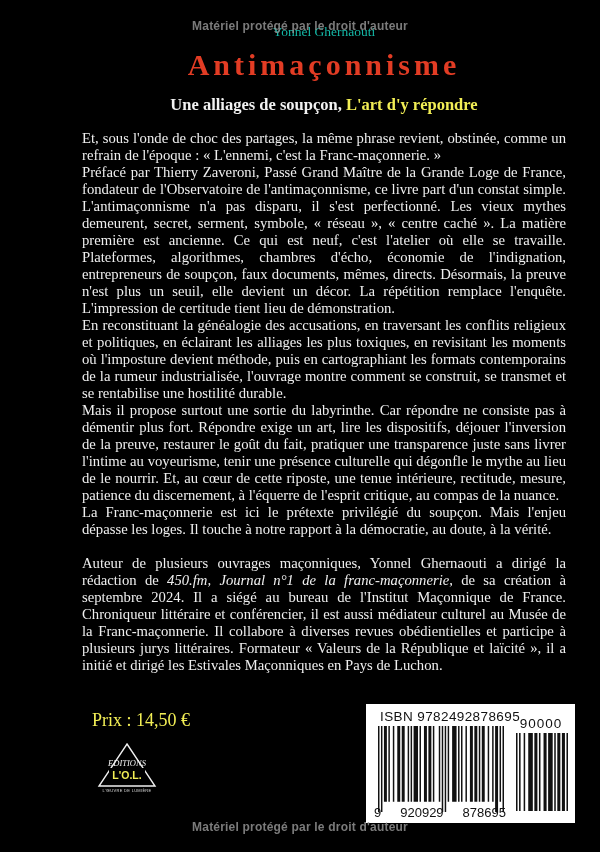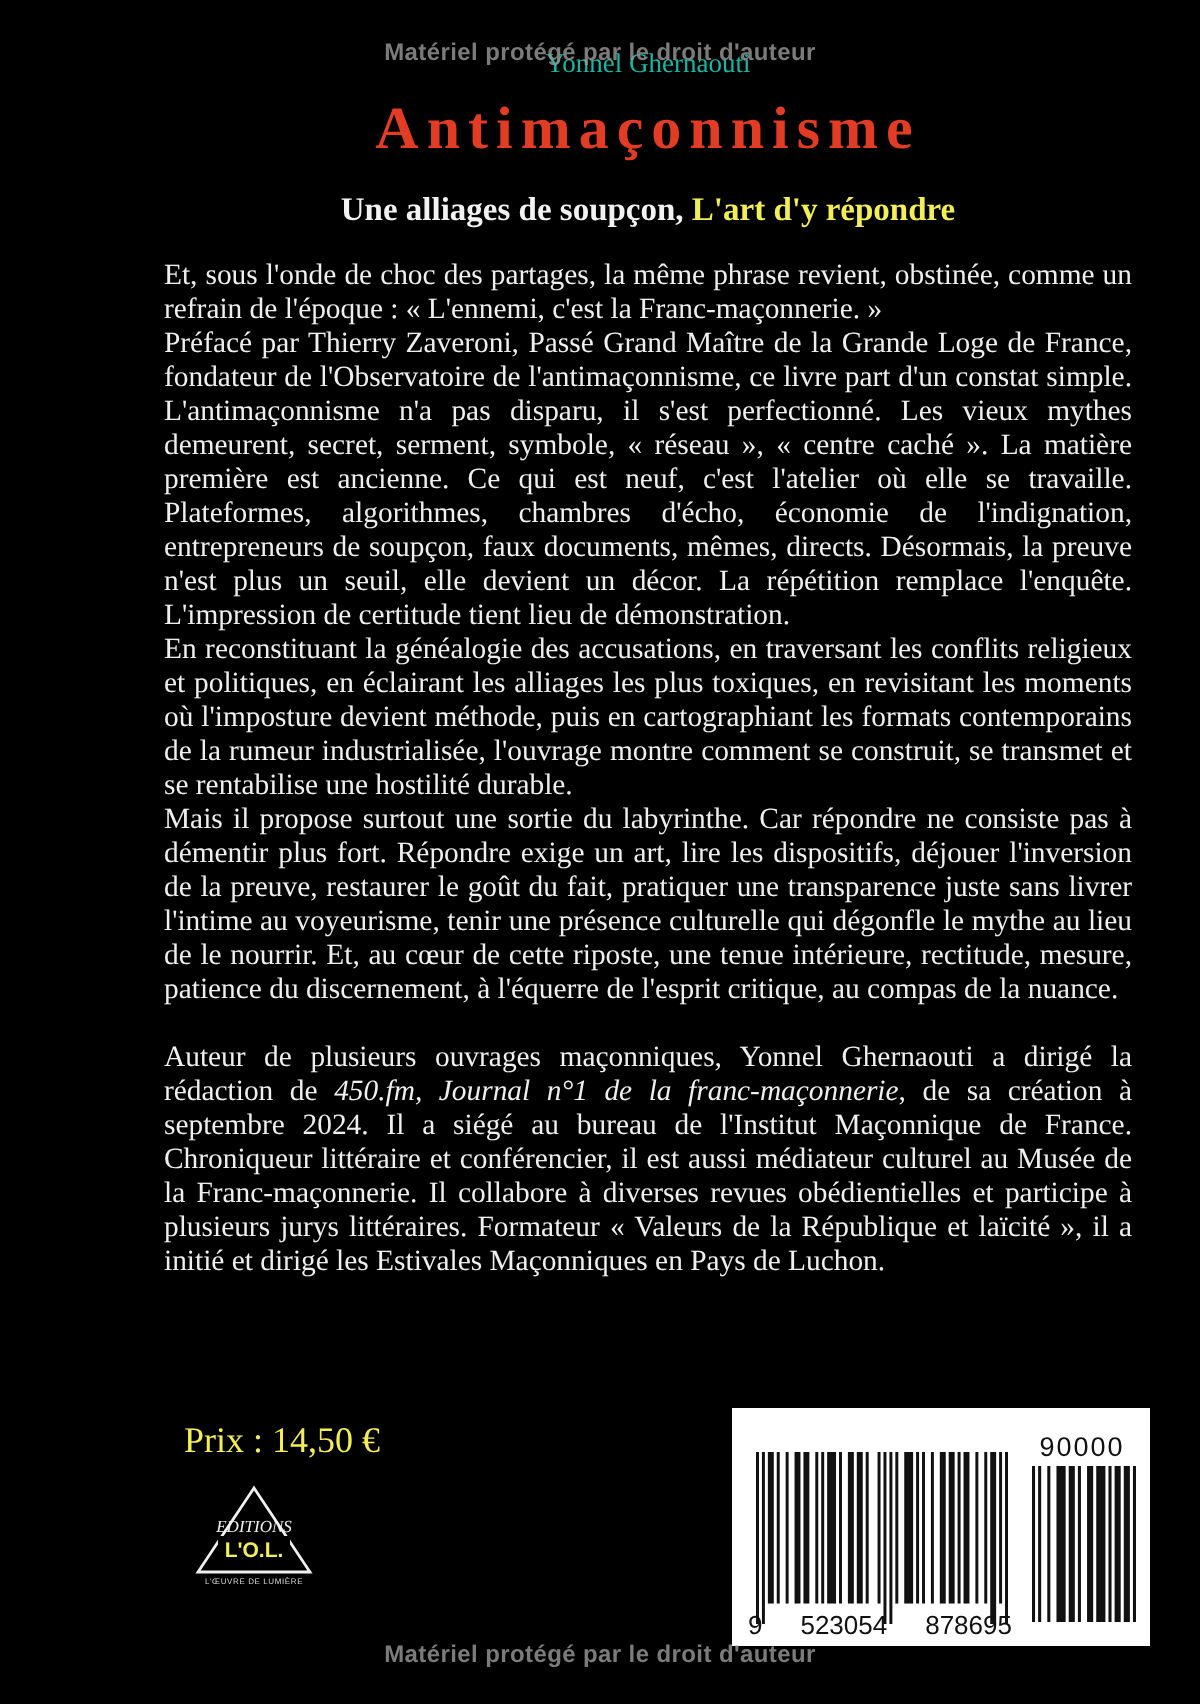--- a/index.html
+++ b/index.html
@@ -67,36 +67,38 @@
 
 <div class="cover-col title">Antimaçonnisme</div>
 
 <div class="cover-col subtitle"><span>Une alliages de soupçon, </span><span class="accent">L'art d'y répondre</span></div>
 
 <div class="bodytext">
   <p>Et, sous l'onde de choc des partages, la même phrase revient, obstinée, comme un refrain de l'époque : « L'ennemi, c'est la Franc-maçonnerie. »</p>
   <p>Préfacé par Thierry Zaveroni, Passé Grand Maître de la Grande Loge de France, fondateur de l'Observatoire de l'antimaçonnisme, ce livre part d'un constat simple. L'antimaçonnisme n'a pas disparu, il s'est perfectionné. Les vieux mythes demeurent, secret, serment, symbole, « réseau », « centre caché ». La matière première est ancienne. Ce qui est neuf, c'est l'atelier où elle se travaille. Plateformes, algorithmes, chambres d'écho, économie de l'indignation, entrepreneurs de soupçon, faux documents, mêmes, directs. Désormais, la preuve n'est plus un seuil, elle devient un décor. La répétition remplace l'enquête. L'impression de certitude tient lieu de démonstration.</p>
   <p>En reconstituant la généalogie des accusations, en traversant les conflits religieux et politiques, en éclairant les alliages les plus toxiques, en revisitant les moments où l'imposture devient méthode, puis en cartographiant les formats contemporains de la rumeur industrialisée, l'ouvrage montre comment se construit, se transmet et se rentabilise une hostilité durable.</p>
   <p>Mais il propose surtout une sortie du labyrinthe. Car répondre ne consiste pas à démentir plus fort. Répondre exige un art, lire les dispositifs, déjouer l'inversion de la preuve, restaurer le goût du fait, pratiquer une transparence juste sans livrer l'intime au voyeurisme, tenir une présence culturelle qui dégonfle le mythe au lieu de le nourrir. Et, au cœur de cette riposte, une tenue intérieure, rectitude, mesure, patience du discernement, à l'équerre de l'esprit critique, au compas de la nuance.</p>
+  <p>La Franc-maçonnerie est ici le prétexte privilégié du soupçon. Mais l'enjeu dépasse les loges. Il touche à notre rapport à la démocratie, au doute, à la vérité.</p>
   <p class="bio"><span>Auteur de plusieurs ouvrages maçonniques, Yonnel Ghernaouti a dirigé la rédaction de </span><span class="it">450.fm, Journal n°1 de la franc-maçonnerie</span><span>, de sa création à septembre 2024. Il a siégé au bureau de l'Institut Maçonnique de France. Chroniqueur littéraire et conférencier, il est aussi médiateur culturel au Musée de la Franc-maçonnerie. Il collabore à diverses revues obédientielles et participe à plusieurs jurys littéraires. Formateur « Valeurs de la République et laïcité », il a initié et dirigé les Estivales Maçonniques en Pays de Luchon.</span></p>
 </div>
 
 <div class="price">Prix : 14,50 €</div>
 
 <div class="logo">
   <svg width="62" height="58" viewBox="0 0 62 58">
     <polygon points="31,3 59,45 3,45" fill="none" stroke="#f0f0f0" stroke-width="1.4"></polygon>
     <text id="pub-top" x="31" y="25" text-anchor="middle" fill="#f0f0f0" font-size="8.5" font-style="italic" font-family="Liberation Serif, serif">EDITIONS</text>
     <rect x="13" y="27" width="36" height="13" fill="#000"></rect>
     <text id="pub-main" x="31" y="37.5" text-anchor="middle" fill="#f2ee55" font-size="10.5" font-weight="bold" font-family="Liberation Sans, sans-serif">L'O.L.</text>
     <text id="pub-tag" x="31" y="51" text-anchor="middle" fill="#d8d8d8" font-size="4" letter-spacing="0.3" font-family="Liberation Sans, sans-serif">L'ŒUVRE DE LUMIÈRE</text>
   </svg>
 </div>
 
 <div class="barcode-panel">
+  <div class="isbn-label">ISBN 9782492878695</div>
   <svg class="ean-svg" id="ean-main" preserveAspectRatio="none" viewBox="0 0 85 84">
       <rect x="0" y="0" width="1" height="84"></rect>
       <rect x="2" y="0" width="1" height="84"></rect>
       <rect x="4" y="0" width="2" height="74"></rect>
       <rect x="7" y="0" width="1" height="74"></rect>
       <rect x="10" y="0" width="1" height="74"></rect>
       <rect x="13" y="0" width="2" height="74"></rect>
       <rect x="16" y="0" width="2" height="74"></rect>
       <rect x="20" y="0" width="1" height="74"></rect>
       <rect x="22" y="0" width="1" height="74"></rect>
@@ -118,21 +120,21 @@
       <rect x="68" y="0" width="1" height="74"></rect>
       <rect x="70" y="0" width="2" height="74"></rect>
       <rect x="74" y="0" width="1" height="74"></rect>
       <rect x="77" y="0" width="1" height="74"></rect>
       <rect x="79" y="0" width="2" height="84"></rect>
       <rect x="82" y="0" width="1" height="74"></rect>
       <rect x="84" y="0" width="1" height="84"></rect>
     </svg>
   <div class="ean-digits">
     <span>9</span>
-    <span>523054</span>
+    <span>920929</span>
     <span>878695</span>
   </div>
   <div class="sup-label">90000</div>
   <svg class="sup-svg" id="ean-sup" preserveAspectRatio="none" viewBox="0 0 34 78">
       <rect x="0" y="0" width="1" height="78"></rect>
       <rect x="2" y="0" width="1" height="78"></rect>
       <rect x="5" y="0" width="1" height="78"></rect>
       <rect x="8" y="0" width="3" height="78"></rect>
       <rect x="12" y="0" width="2" height="78"></rect>
       <rect x="15" y="0" width="1" height="78"></rect>

